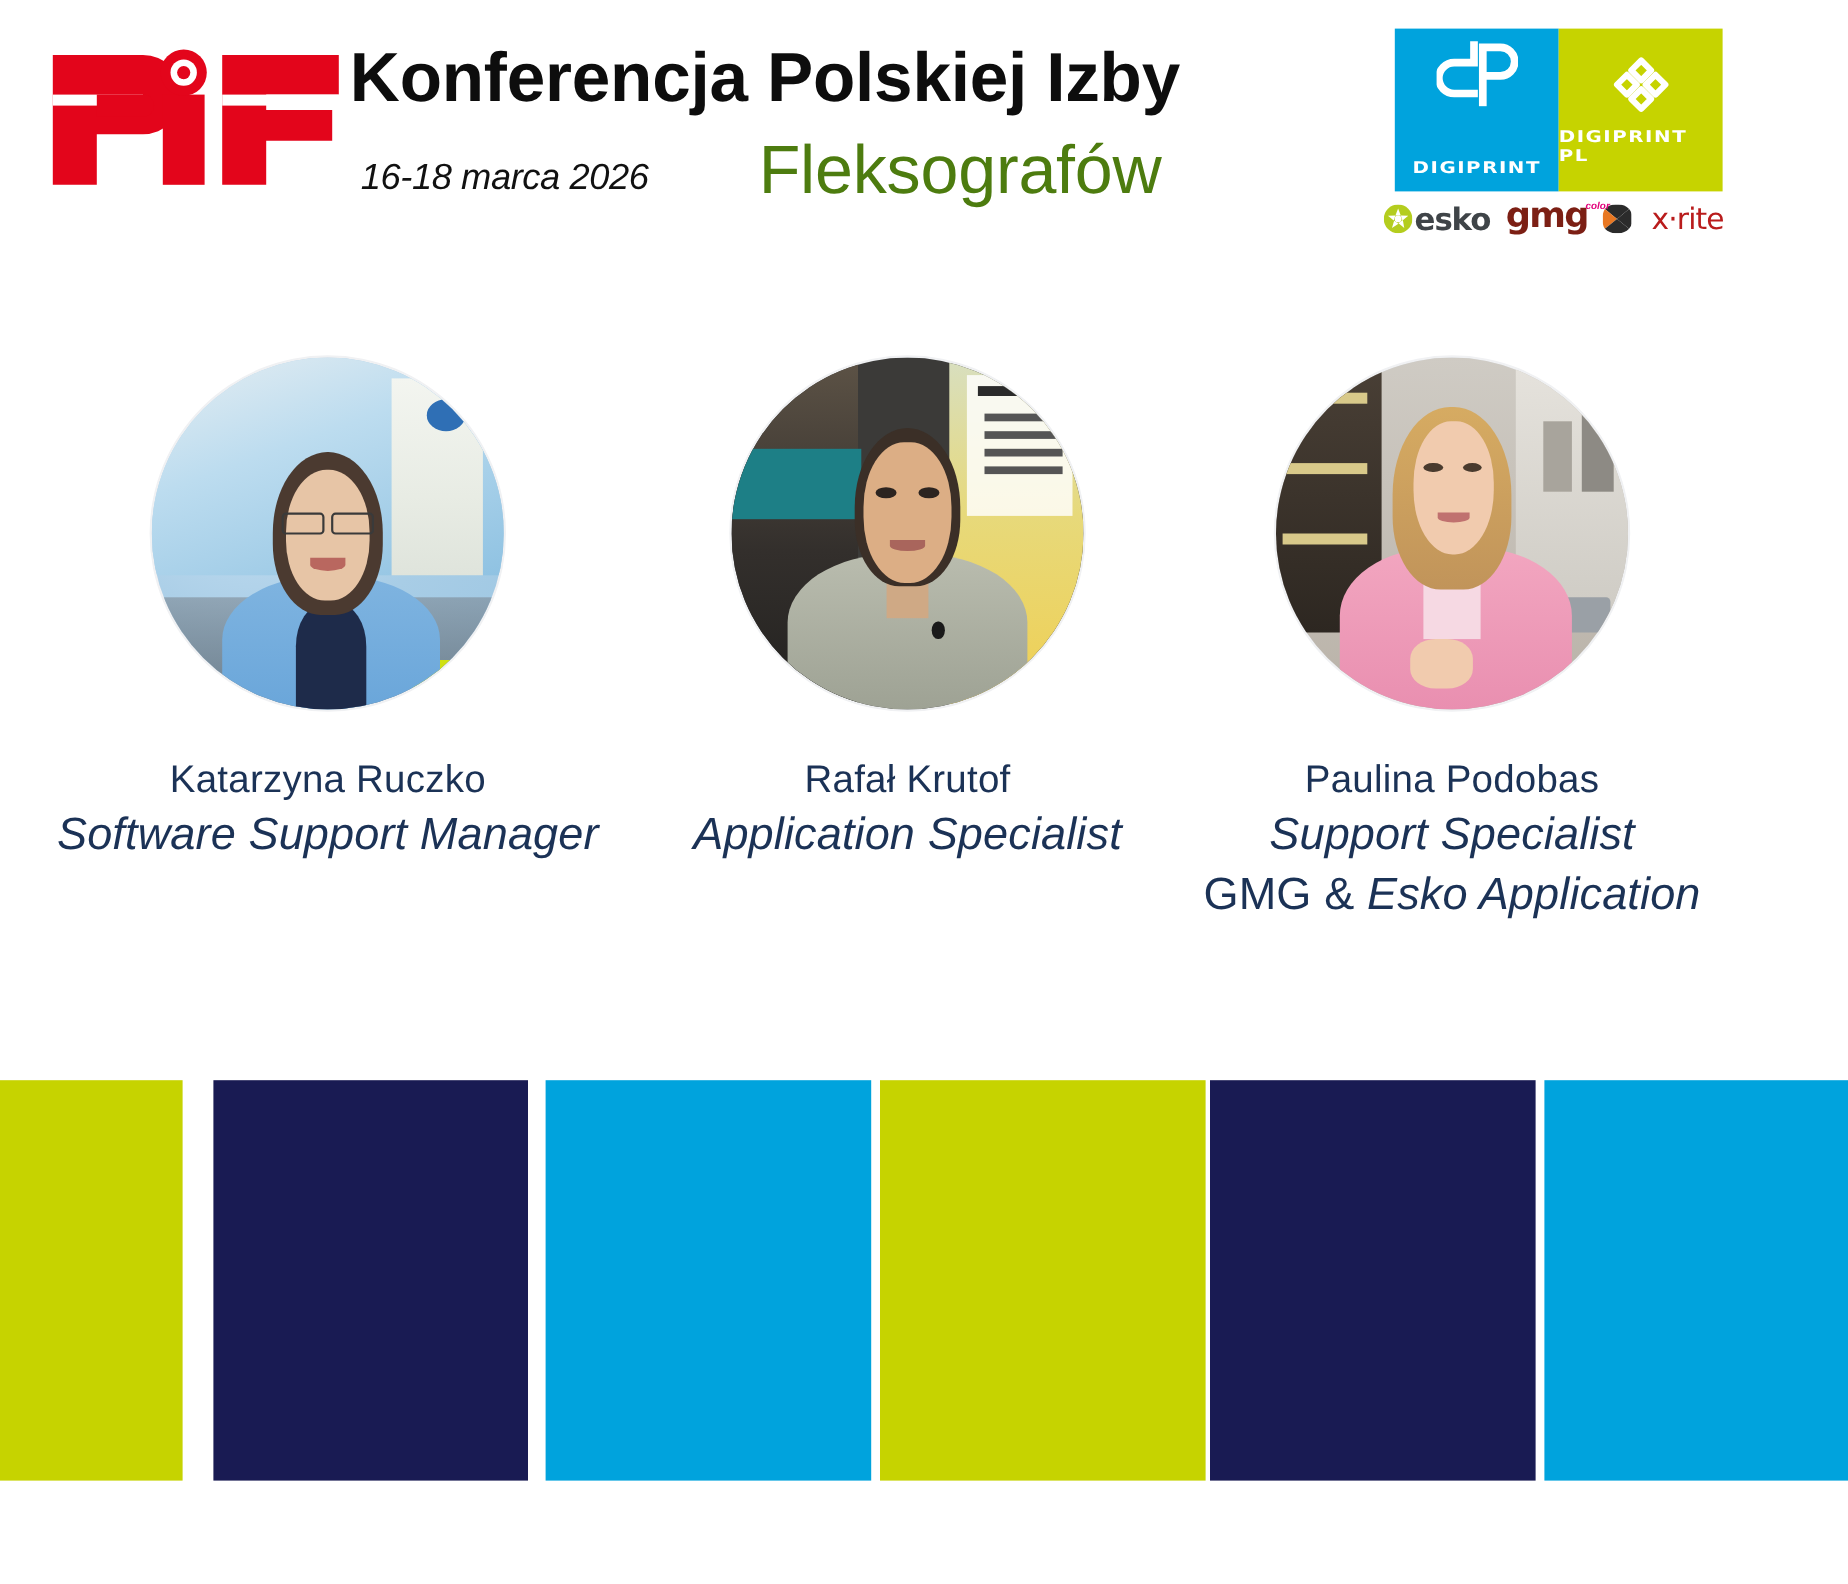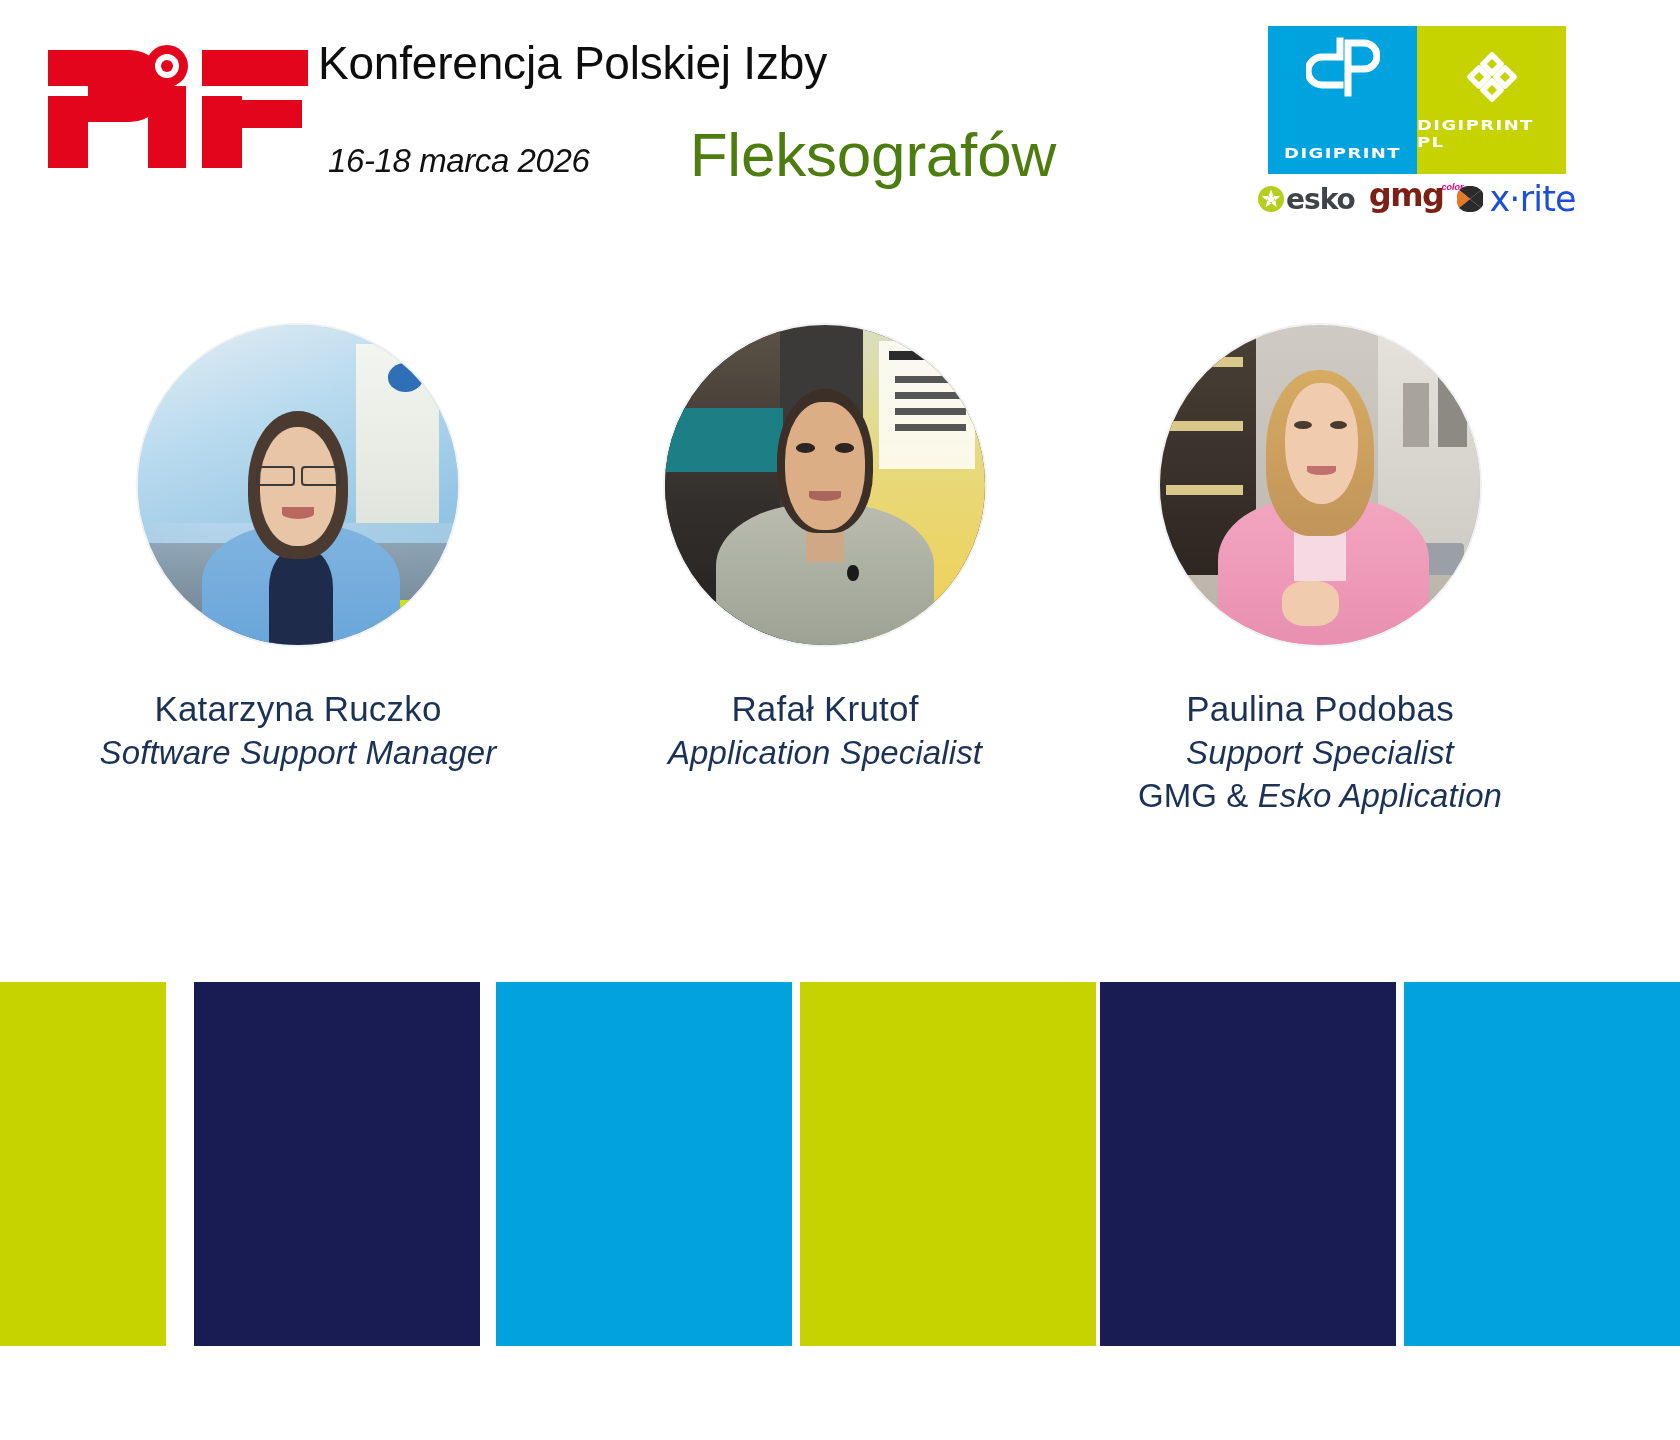--- a/index.html
+++ b/index.html
@@ -21,21 +21,21 @@
     position:absolute;left:44px;top:42px;width:268px;height:130px;
   }
   .pif-logo svg{display:block;width:100%;height:100%;}
 
   
   .title-block{
     position:absolute;left:318px;top:24px;width:900px;height:160px;
   }
   .title-line1{
     position:absolute;left:0;top:16px;width:830px;
-    font-size:46px;line-height:1.0;font-weight:400;color:#0d0d0d;
+    font-size:63px;line-height:1.0;font-weight:700;color:#0d0d0d;
     letter-spacing:-0.2px;white-space:nowrap;
   }
   .title-line2{
     position:absolute;left:0;top:100px;width:830px;
     text-align:right;padding-right:92px;box-sizing:border-box;
     font-size:62px;line-height:1.0;font-weight:400;color:#4d7c0f;
     letter-spacing:-0.2px;white-space:nowrap;
   }
   .title-date{
     position:absolute;left:10px;top:118px;
@@ -80,22 +80,22 @@
     font-size:32px;font-weight:700;color:#7c1f14;letter-spacing:-1.5px;
     font-family:"DejaVu Sans", sans-serif;
   }
   .gmg-color{
     position:absolute;right:-20px;top:-2px;
     font-size:9px;font-style:italic;font-weight:700;color:#e2007a;
   }
   .xr-mark{width:26px;height:26px;flex:0 0 auto;}
   .xr-mark svg{display:block;width:100%;height:100%;}
   .xr-word{
-    font-size:35px;font-weight:400;color:#1d4ed8;letter-spacing:-0.8px;
-    margin-left:6px;font-family:"DejaVu Sans", sans-serif;
+    font-size:27px;font-weight:400;color:#b91c1c;letter-spacing:-0.8px;
+    margin-left:18px;font-family:"DejaVu Sans", sans-serif;
   }
 
   
   .speakers{
     position:absolute;left:0;top:300px;width:1516px;height:580px;
   }
   .speaker{
     position:absolute;top:0;width:520px;text-align:center;
   }
   .speaker.s0{left:38px;}
@@ -110,21 +110,21 @@
     background:#dfe3e8;
   }
   .avatar .scene{position:absolute;inset:0;}
 
   .sp-name{
     margin-top:42px;
     font-size:35px;color:#1b3256;font-weight:400;line-height:1.25;
     letter-spacing:0.2px;
   }
   .sp-role{
-    font-size:33px;color:#1b3256;font-style:italic;font-weight:400;
+    font-size:41px;color:#1b3256;font-style:italic;font-weight:400;
     line-height:1.32;letter-spacing:0.1px;
   }
   .sp-role .plain{font-style:normal;}
 
   
   .bars{
     position:absolute;left:0;top:982px;width:1680px;height:364px;
   }
   .bar{position:absolute;top:0;height:364px;}
 </style>

